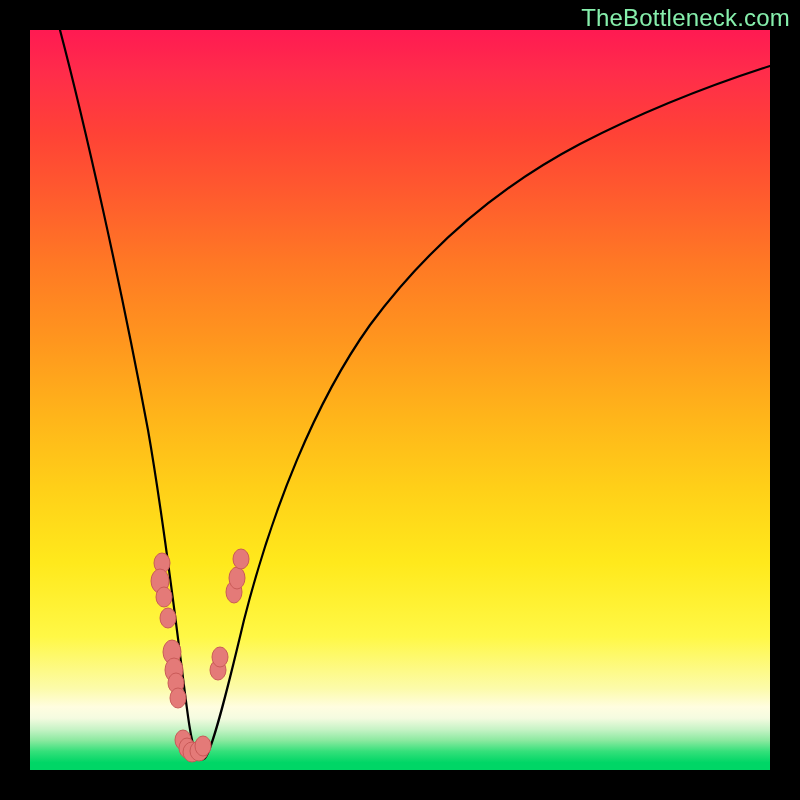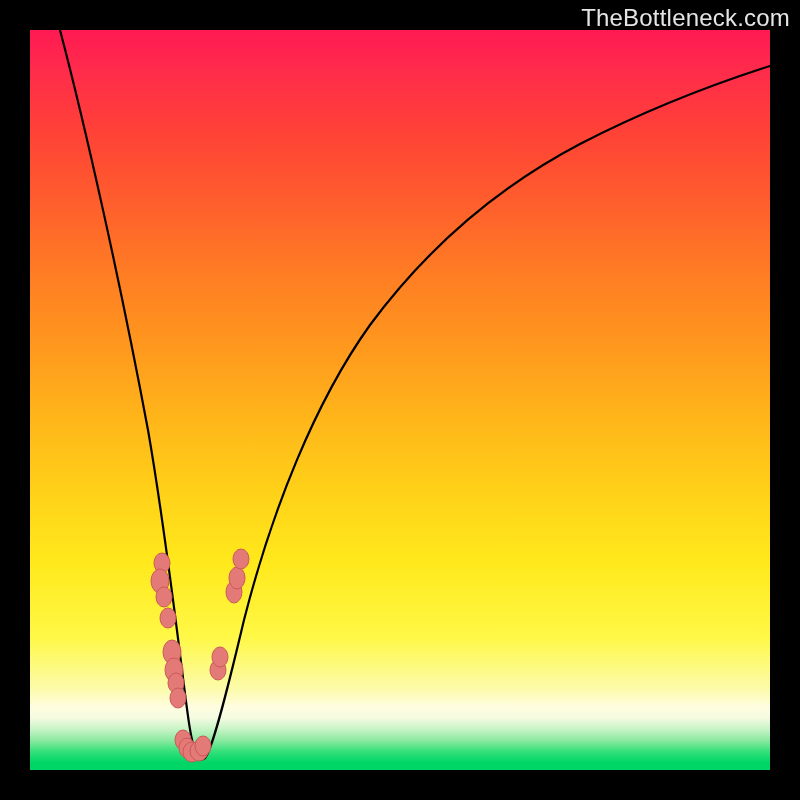--- a/index.html
+++ b/index.html
@@ -44,21 +44,21 @@
         #8be9a0 96%,
         #34e07a 97.5%,
         #00d666 99%,
         #00d666 100%
       );
   }
   .watermark {
     position: absolute;
     top: 4px;
     right: 10px;
-    color: #e5e5e5;
+    color: #86efac;
     font-size: 24px;
     font-weight: 500;
     letter-spacing: 0.2px;
     user-select: none;
   }
   svg.curves {
     position: absolute;
     left: 30px;
     top: 30px;
     width: 740px;

